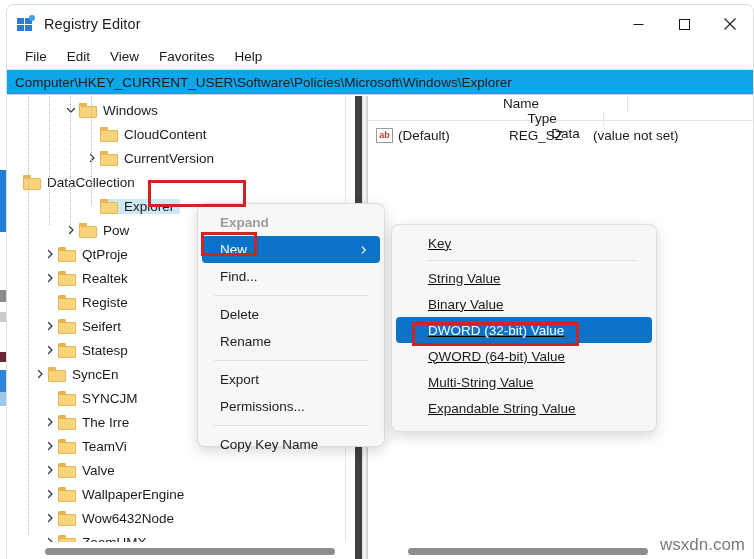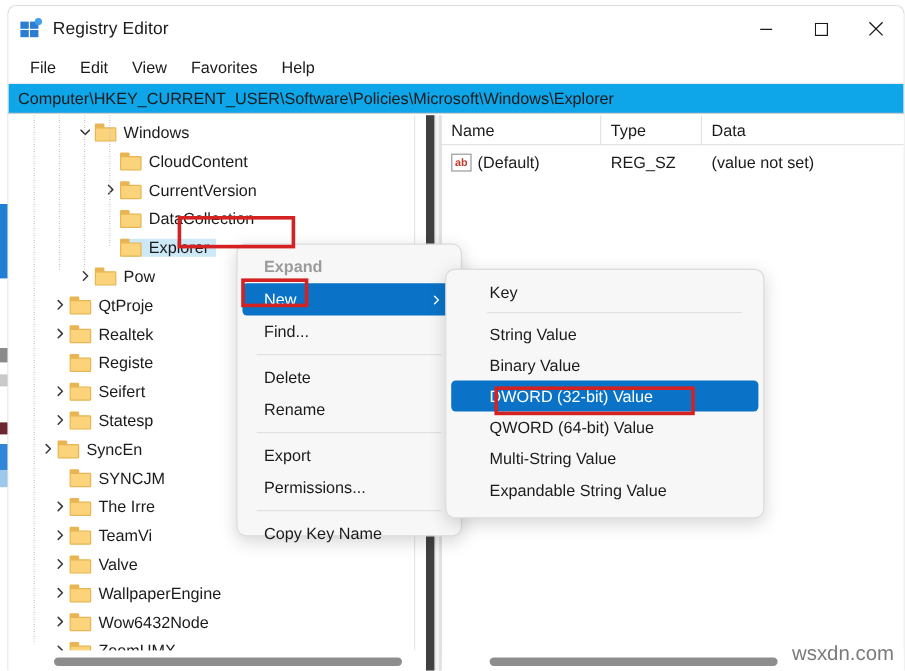--- a/index.html
+++ b/index.html
@@ -161,20 +161,21 @@
     background-size: 1px 2px;
   }
 
   
   #list-header {
     height: 25px;
     display: flex; align-items: center;
     border-bottom: 1px solid #e3e3e3;
     font-size: 13.5px; color: #1b1b1b;
     background: #ffffff;
+    flex-direction: column;
   }
   .lh-cell {
     height: 25px; display:flex; align-items:center;
     padding-left: 8px;
     border-right: 1px solid #e3e3e3;
   }
   #lh-name { width: 133px; }
   #lh-type { width: 84px; }
   #lh-data { flex:1; border-right: none; }
 
@@ -242,28 +243,29 @@
   }
   .ctx-arrow {
     position: absolute; right: 12px; top: 50%;
     transform: translateY(-50%);
     display: flex;
   }
 
   
   #sub-menu {
     position: absolute;
-    left: 364px; top: 219px;
+    left: 384px; top: 219px;
     width: 266px; height: 208px;
     background: #f7f7f7;
     border: 1px solid #dcdcdc;
     border-radius: 8px;
     box-shadow: 0 4px 14px rgba(0,0,0,0.16);
     padding: 5px 4px;
     z-index: 41;
+    text-decoration: underline;
   }
   .sub-item {
     height: 26px; display:flex; align-items:center;
     padding-left: 32px;
     font-size: 13.5px; color: #1b1b1b;
     border-radius: 4px;
   }
   .sub-item.hl { background: #0a73c7; color: #ffffff; }
   .sub-sep { height: 1px; background: #e1e1e1; margin: 4px 14px 4px 30px; }
 
@@ -374,21 +376,21 @@
               </svg>
             </span>
             <span class="tlabel-wrap">
               <span class="folder">
                 <span class="ftab"></span>
                 <span class="fbody"></span>
               </span>
               <span class="tlabel">CurrentVersion</span>
             </span>
           </div>
-          <div class="trow" style="padding-left: 77px;">
+          <div class="trow" style="">
             <span class="chev"></span>
             <span class="tlabel-wrap">
               <span class="folder">
                 <span class="ftab"></span>
                 <span class="fbody"></span>
               </span>
               <span class="tlabel">DataCollection</span>
             </span>
           </div>
           <div class="trow sel" style="padding-left: 77px;">

